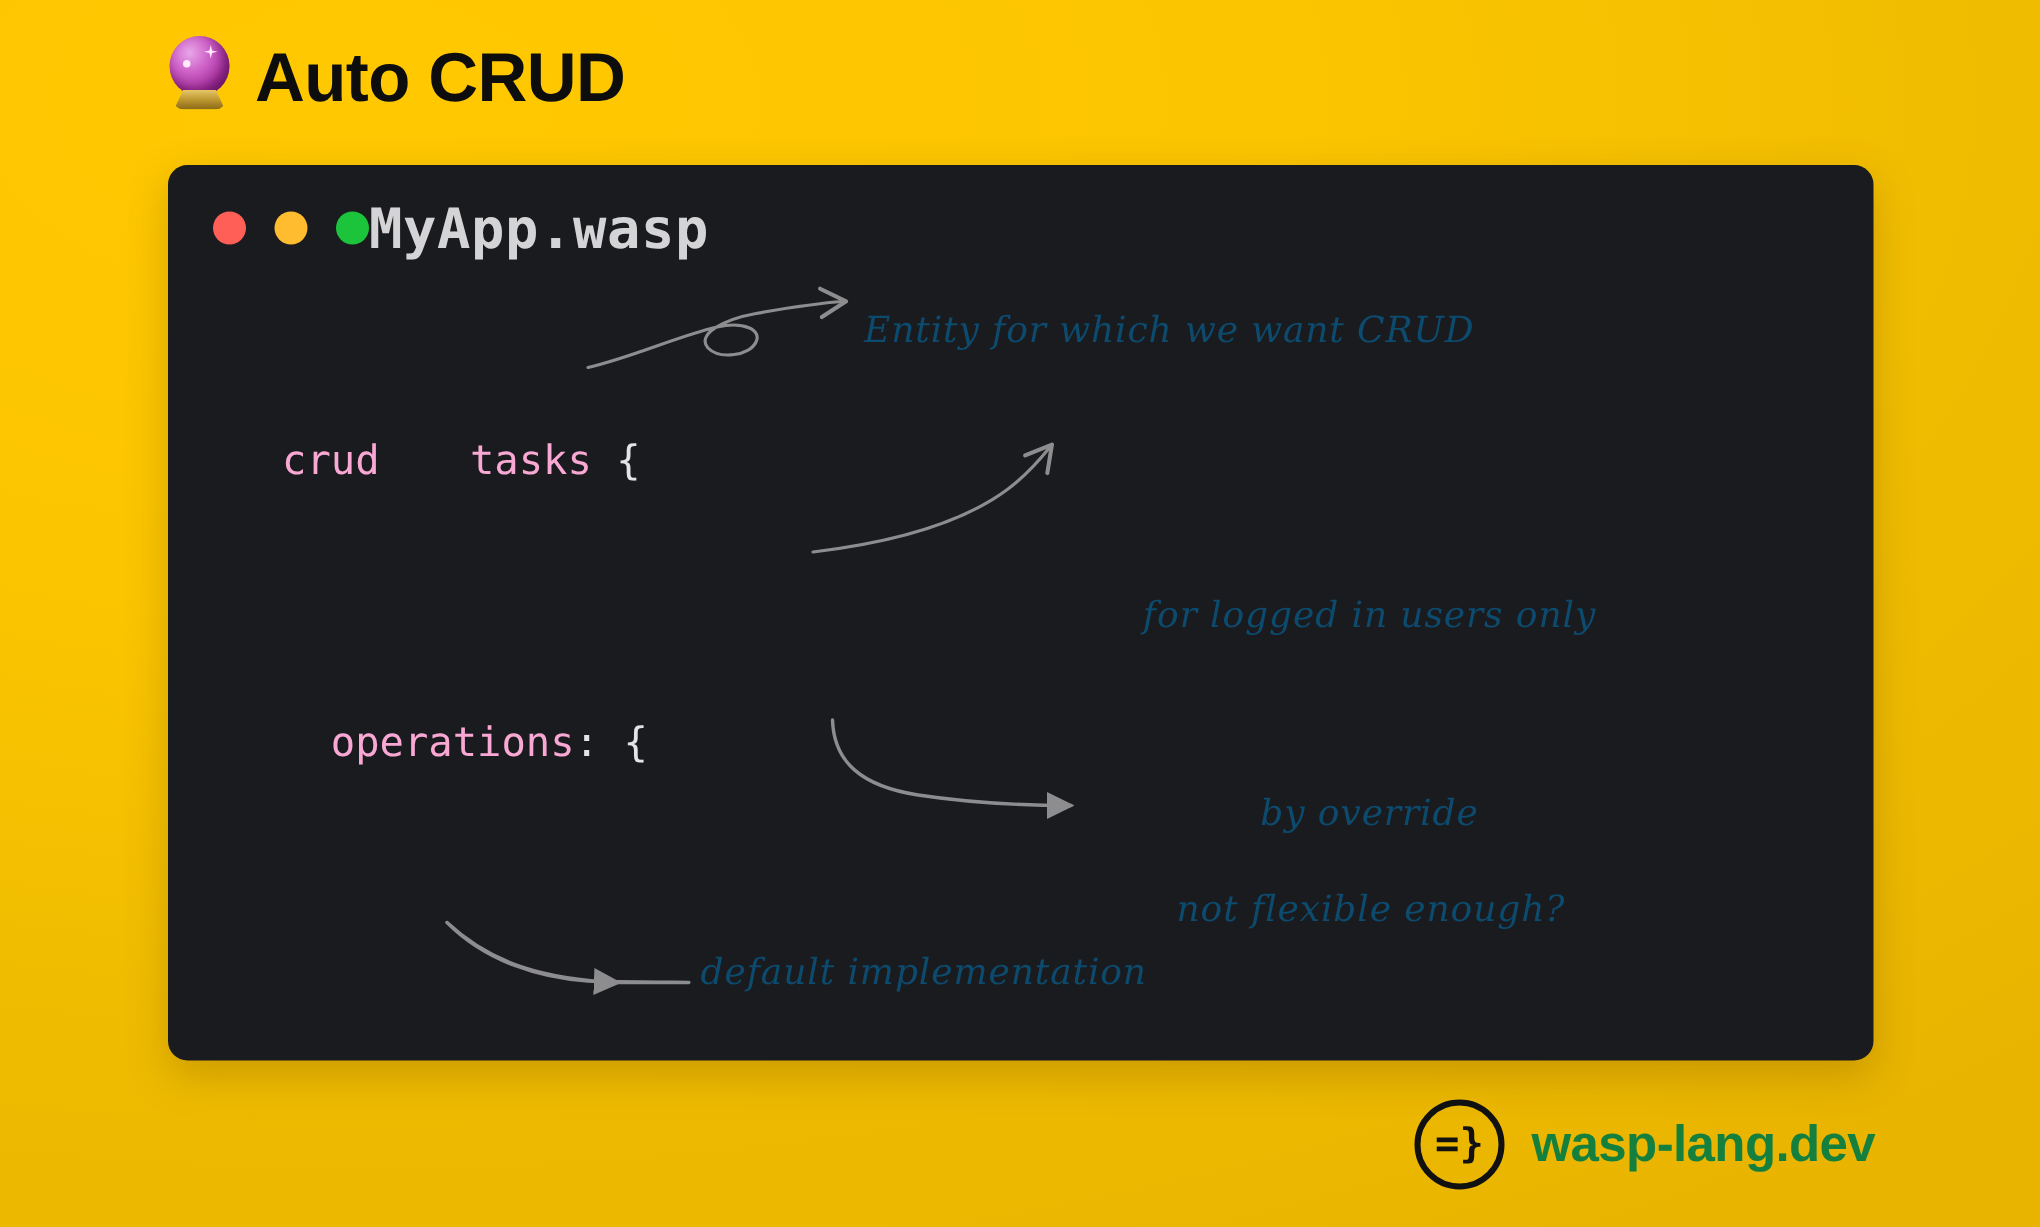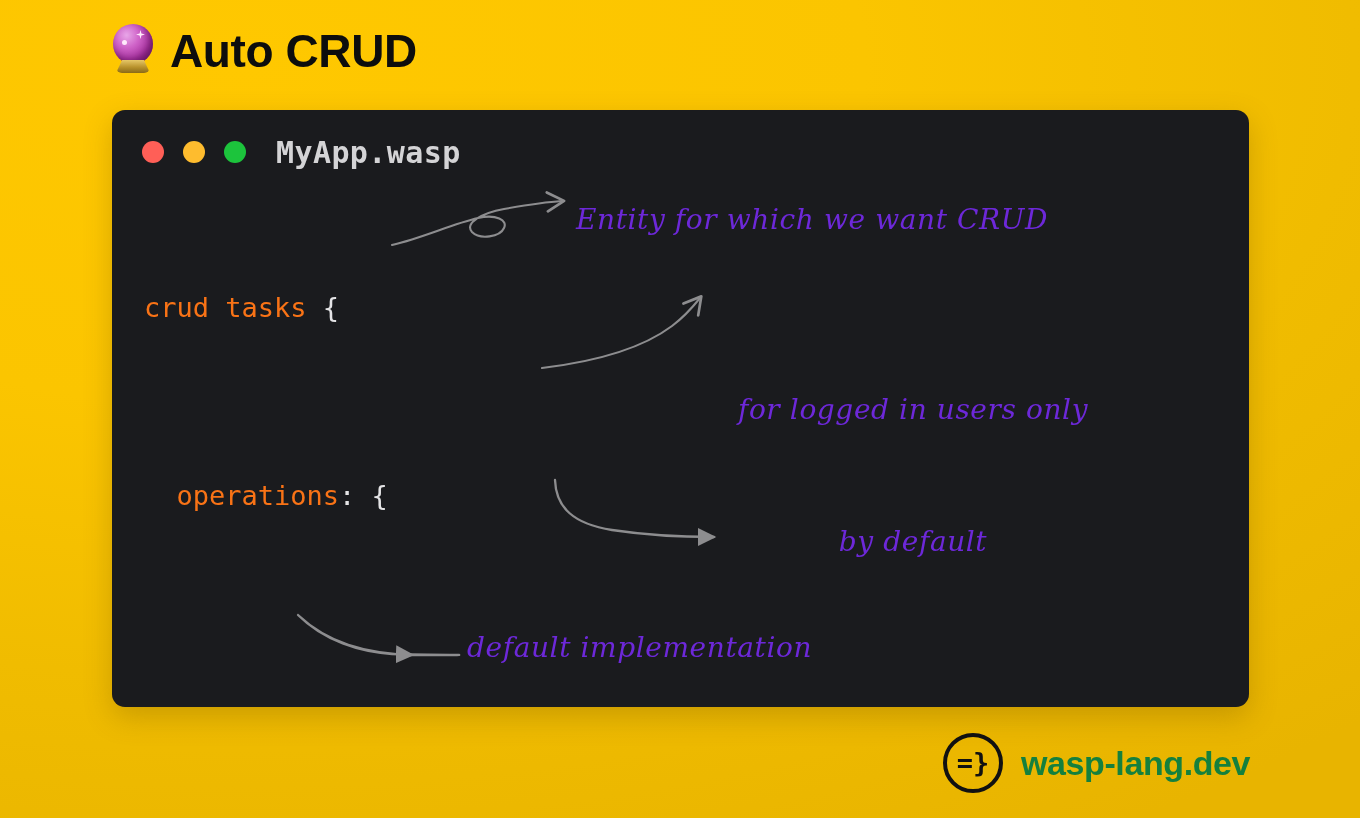--- a/index.html
+++ b/index.html
@@ -89,53 +89,52 @@
     align-items: center;
     padding-left: 30px;
     gap: 0;
   }
   .dot { width: 22px; height: 22px; border-radius: 50%; flex: none; }
   .dot + .dot { margin-left: 19px; }
   .dot.red    { background: #ff5f57; }
   .dot.amber  { background: #febc2e; }
   .dot.green  { background: #1cc43c; }
   .filename {
-    margin-left: 30px;
     font-family: "DejaVu Sans Mono", monospace;
-    font-size: 30px;
+    font-size: 37px;
     font-weight: bold;
     color: #d4d4d6;
     letter-spacing: 0.4px;
     white-space: nowrap;
   }
 
   
   .code {
     position: absolute;
     left: 32px;
     top: 104px;
     font-family: "DejaVu Sans Mono", monospace;
     font-size: 27px;
     line-height: 37.6px;
     white-space: pre;
     color: #e4e4e6;
   }
   .code .ln { display: block; height: 37.6px; }
-  .cy { color: #f97316; }
+  .cy { color: #f9a8d4; margin-left: 44px; }
   .pu { color: #c38ae0; }
   .wh { color: #e4e4e6; }
 
   
   .note {
     position: absolute;
     font-family: "DejaVu Serif", serif;
     font-style: italic;
-    font-size: 28px;
+    font-size: 24px;
     line-height: 44px;
-    color: #6d28d9;
+    color: #0c4a6e;
     white-space: pre;
     letter-spacing: 0.6px;
   }
   .note.center { text-align: center; }
 
   .note-entity  { left: 576px; top: 198px; }
   .note-auth    { left: 722px; top: 300px; width: 382px; }
   .note-flex    { left: 700px; top: 496px; width: 428px; }
   .note-default { left: 434px; top: 626px; margin-left: 33px; }
 
@@ -256,24 +255,25 @@
       <path d="M 186,505 C 212,531 248,542 280,544 C 300,545 410,545 297,545
                M 186,505 C 216,533 252,543 300,545" stroke="#8d8d8f" stroke-width="2.3" fill="none" stroke-linecap="round" marker-end="url(#ah-solid)"></path>
     </g>
   </svg>
 </div>
 
 <div class="note note-entity">Entity for which we want CRUD</div>
 
 <div class="note note-auth center">
   <div>for logged in users only</div>
-  <div>by default</div>
+  <div>by override</div>
 </div>
 
 <div class="note note-flex center">
+  <div>not flexible enough?</div>
 </div>
 
 <div class="note note-default">default implementation</div>
 
 <div class="footer">
   <span class="logo-mark">
     <span>=}</span>
   </span>
   <span class="logo-text">wasp-lang.dev</span>
 </div>

